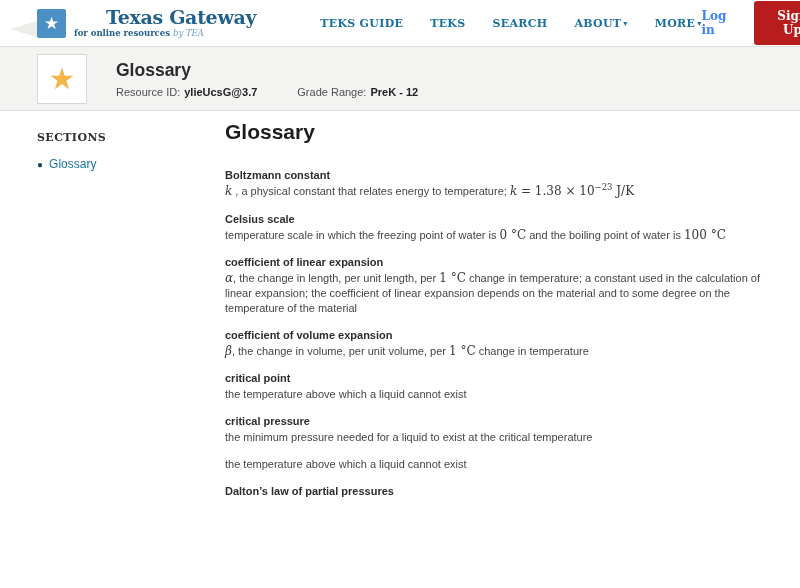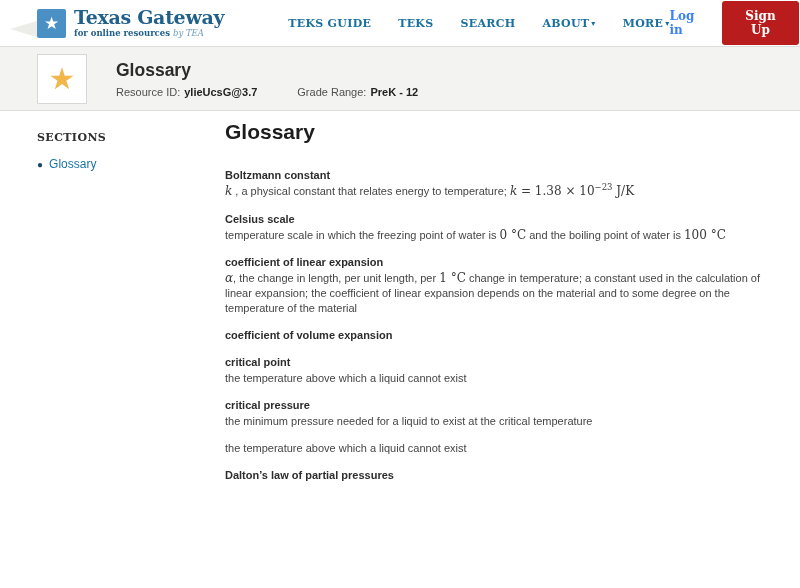--- a/index.html
+++ b/index.html
@@ -22,21 +22,21 @@
     border-right:30px solid #ecece8;
   }
   .logo-square {
     width:29px; height:29px; background:#4a90c5; border-radius:2px;
     display:flex; align-items:center; justify-content:center;
     color:#ffffff; font-size:17px; line-height:1; position:relative; z-index:1;
   }
   .logo-text { margin-left:8px; }
   .logo-title {
     font-family:"DejaVu Serif", serif; font-weight:bold; font-size:19px;
-    line-height:19px; color:#20608a; letter-spacing:-0.3px;
+    line-height:19px; color:#20608a; letter-spacing:-0.3px;margin-left:32px;
   }
   .logo-tagline {
     font-family:"DejaVu Serif", serif; font-weight:bold; font-size:8.5px;
     color:#20608a; margin-top:1px;
   }
   .logo-tagline .by { font-style:italic; font-weight:normal; color:#6d9cbd; }
 
   .nav { display:flex; align-items:center; gap:27px; margin-left:64px; }
   .nav-link {
     font-family:"DejaVu Serif", serif; font-weight:bold; font-size:11px;
@@ -156,20 +156,21 @@
           <div class="entry">
             <div class="term">Celsius scale</div>
             <div class="def"><span class="txt">temperature scale in which the freezing point of water is </span><span class="m">0 °C</span><span class="txt"> and the boiling point of water is </span><span class="m">100 °C</span></div>
           </div>
           <div class="entry">
             <div class="term">coefficient of linear expansion</div>
             <div class="def"><span class="mi">α</span><span class="txt">, the change in length, per unit length, per </span><span class="m">1 °C</span><span class="txt"> change in temperature; a constant used in the calculation of linear expansion; the coefficient of linear expansion depends on the material and to some degree on the temperature of the material</span></div>
           </div>
           <div class="entry">
             <div class="term">coefficient of volume expansion</div>
+            <div class="def"><span class="mi">β</span><span class="txt">, the change in volume, per unit volume, per </span><span class="m">1 °C</span><span class="txt"> change in temperature</span></div>
           </div>
           <div class="entry">
             <div class="term">critical point</div>
             <div class="def"><span class="txt">the temperature above which a liquid cannot exist</span></div>
           </div>
           <div class="entry">
             <div class="term">critical pressure</div>
             <div class="def"><span class="txt">the minimum pressure needed for a liquid to exist at the critical temperature</span></div>
           </div>
           <div class="entry">

